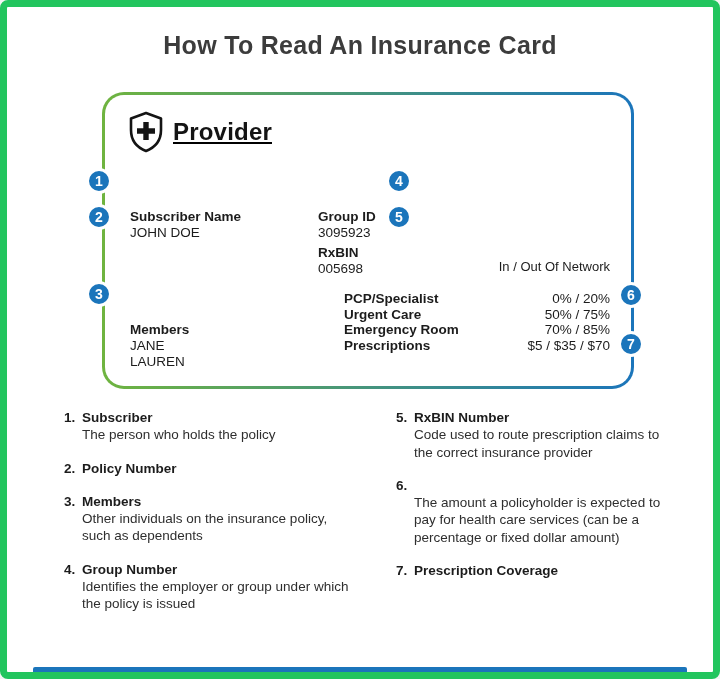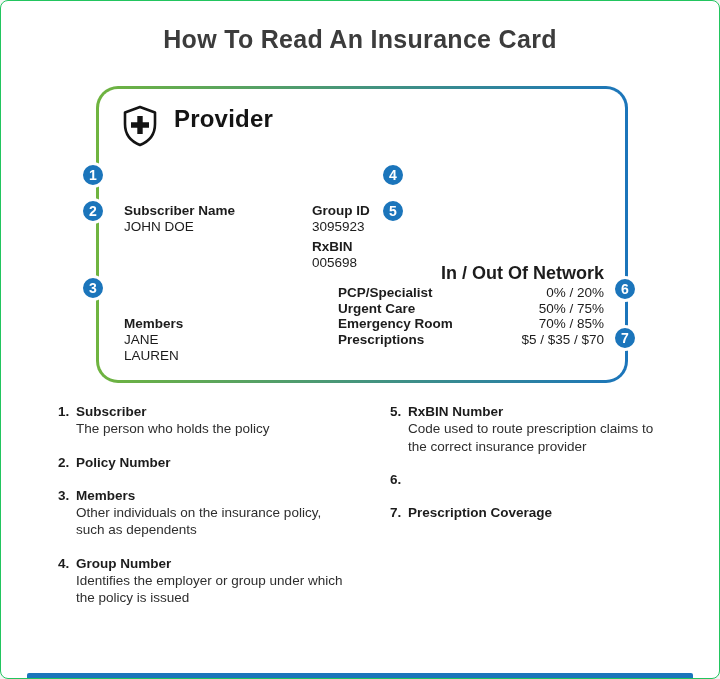--- a/index.html
+++ b/index.html
@@ -4,49 +4,49 @@
 <style>
   :root{
     --badge-blue:#1b75bb;
     --border-green:#6fb43f;
     --border-blue:#1b75bb;
   }
   *{margin:0;padding:0;box-sizing:border-box;}
   body{background:#f4f4f4;font-family:"Liberation Sans",sans-serif;}
   .page{
     position:relative;width:720px;height:679px;background:#fff;
-    border:1px solid #22c55e;border-radius:8px;overflow:hidden;margin:0 auto;
+    border:7px solid #22c55e;border-radius:8px;overflow:hidden;margin:0 auto;
   }
   .page-title{
     position:absolute;top:24px;left:0;width:100%;text-align:center;
     font-size:25px;font-weight:bold;color:#3c3c3c;letter-spacing:.3px;
   }
   
   .card-wrap{
     position:absolute;left:95px;top:85px;width:532px;height:297px;
     border-radius:22px;padding:3px;
     background:linear-gradient(90deg,var(--border-green),var(--border-blue));
   }
   .card-inner{
     position:relative;width:100%;height:100%;background:#fff;border-radius:19px;
   }
   .card-header{
-    position:absolute;left:22px;top:16px;display:flex;gap:15px;
+    position:absolute;left:22px;top:16px;display:flex;align-items:center;gap:8px;text-decoration:underline;
   }
   .provider{font-size:24px;font-weight:bold;color:#141414;letter-spacing:.2px;}
   .field{position:absolute;font-size:13.5px;color:#1c1c1c;line-height:16px;}
   .field .lbl{font-weight:bold;margin-top:36px;}
   .field .val{font-weight:normal;}
   .f-subname{left:25px;top:78px;}
   .f-subid{left:25px;top:114px;}
   .f-group{left:213px;top:78px;}
   .f-rxbin{left:213px;top:114px;}
   .f-members{left:25px;top:191px;}
   .net-header{
-    position:absolute;right:21px;top:174px;font-size:18px;font-weight:bold;color:#1c1c1c;
+    position:absolute;right:21px;top:164px;font-size:13px;font-weight:normal;color:#1c1c1c;
   }
   .net-rows{position:absolute;left:192px;right:21px;top:196px;}
   .net-row{display:flex;justify-content:space-between;font-size:13.5px;line-height:15.5px;color:#1c1c1c;}
   .net-row .nl{font-weight:bold;padding-left:47px;}
   .badge{
     position:absolute;width:26px;height:26px;border-radius:50%;
     background:var(--badge-blue);border:3px solid #fff;
     color:#fff;font-size:14px;font-weight:bold;
     display:flex;align-items:center;justify-content:center;line-height:1;
   }
@@ -190,20 +190,21 @@
           <span class="legend-num">5.</span>
           <span>RxBIN Number</span>
         </div>
         <div class="legend-desc">Code used to route prescription claims to the correct insurance provider</div>
       </div>
 
       <div class="legend-item">
         <div class="legend-title">
           <span class="legend-num">6.</span>
         </div>
+        <div class="legend-desc">The amount a policyholder is expected to pay for health care services (can be a percentage or fixed dollar amount)</div>
       </div>
 
       <div class="legend-item">
         <div class="legend-title">
           <span class="legend-num">7.</span>
           <span>Prescription Coverage</span>
         </div>
       </div>
 
     </div>

